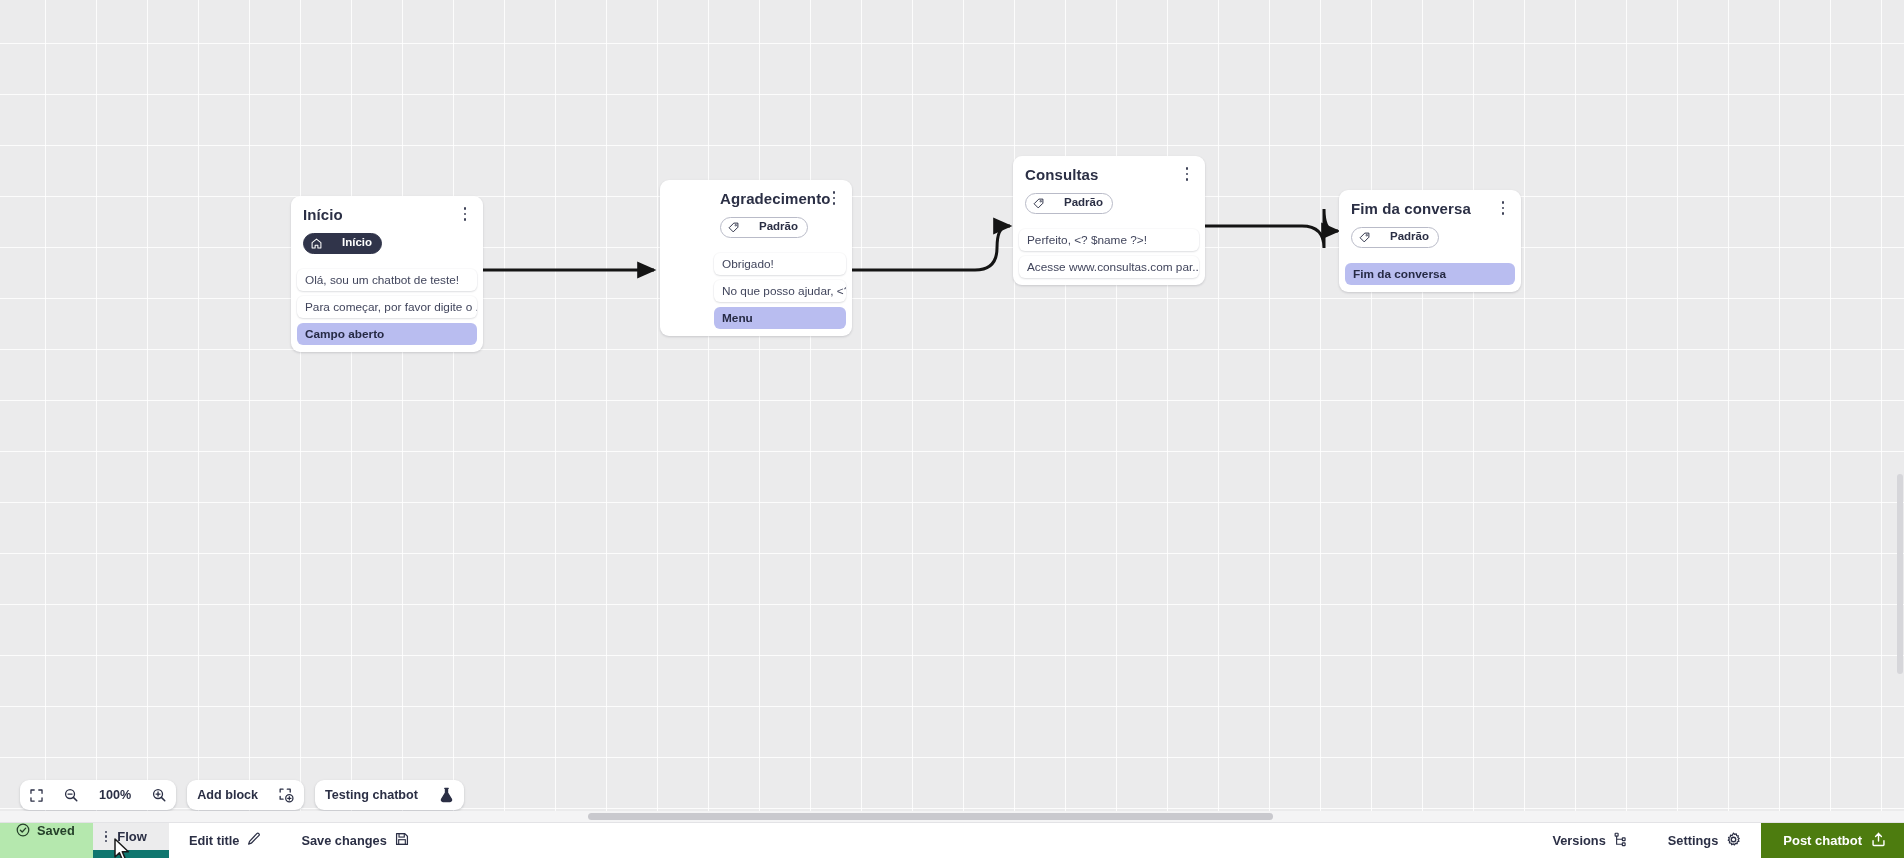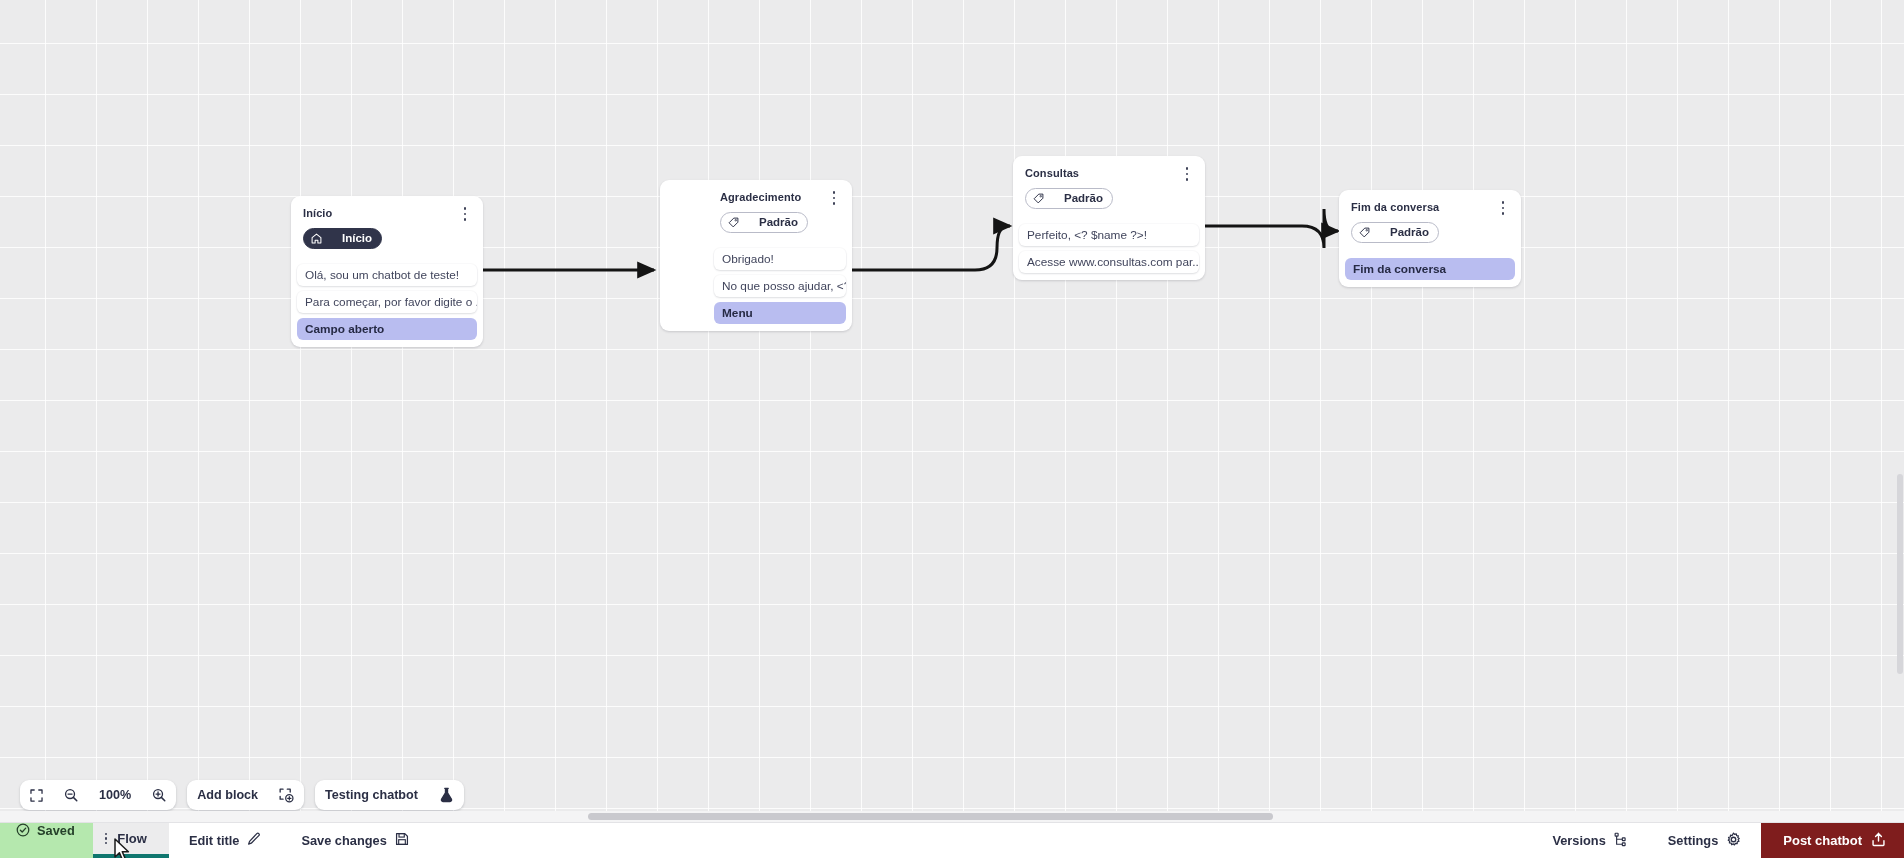--- a/index.html
+++ b/index.html
@@ -41,21 +41,21 @@
     background: #ffffff;
     border-radius: 9px;
     box-shadow: 0 1px 3px rgba(16,24,40,0.10), 0 1px 2px rgba(16,24,40,0.06);
     padding: 0;
   }
   .node-head {
     padding: 11px 12px 10px 12px;
     position: relative;
   }
   .node-title {
-    font-size: 11px;
+    font-size: 15px;
     font-weight: 700;
     color: #2b2f45;
     letter-spacing: .1px;
     line-height: 1.1;
     margin-bottom: 9px;
   }
   .kebab {
     position: absolute;
     right: 11px;
     top: 10px;
@@ -180,21 +180,21 @@
     font-weight: 700;
     color: #25402a;
   }
   .flow-tab {
     display: flex;
     align-items: center;
     gap: 10px;
     background: #ececed;
     padding: 0 22px 0 12px;
     position: relative;
-    border-bottom: 4px solid #0f766e;
+    border-bottom: 8px solid #0f766e;
     cursor: pointer;
   }
   .flow-tab .kb {
     display: flex; flex-direction: column; gap: 2px; align-items: center;
   }
   .flow-tab .kb i {
     width: 2.6px; height: 2.6px; border-radius: 50%; background: #3e4257;
   }
   .flow-tab .lbl { font-size: 13px; font-weight: 700; color: #2b2f45; }
 
@@ -206,21 +206,21 @@
     font-size: 12.8px;
     font-weight: 700;
     color: #2b2f45;
     cursor: pointer;
     white-space: nowrap;
   }
   .post-btn {
     display: flex;
     align-items: center;
     gap: 9px;
-    background: #7f1d1d;
+    background: #4d7c0f;
     color: #ffffff;
     padding: 0 18px 0 22px;
     font-size: 13px;
     font-weight: 700;
     cursor: pointer;
     white-space: nowrap;
   }
 
   
   #hscroll {

